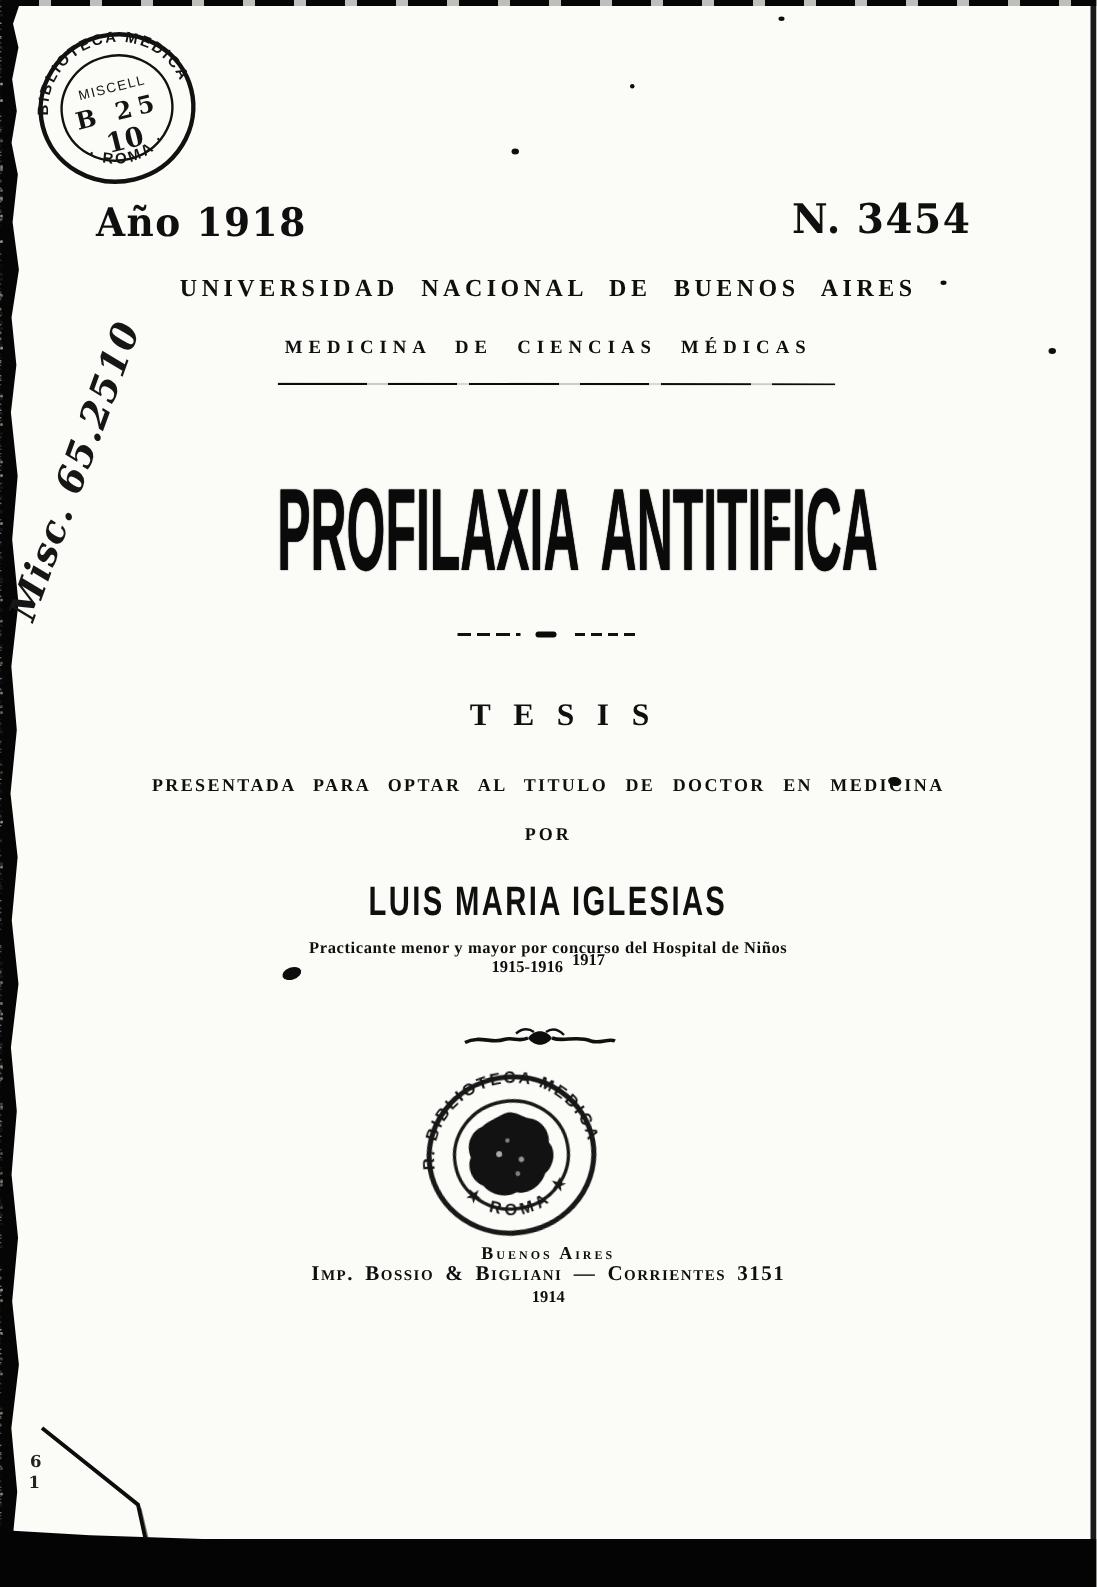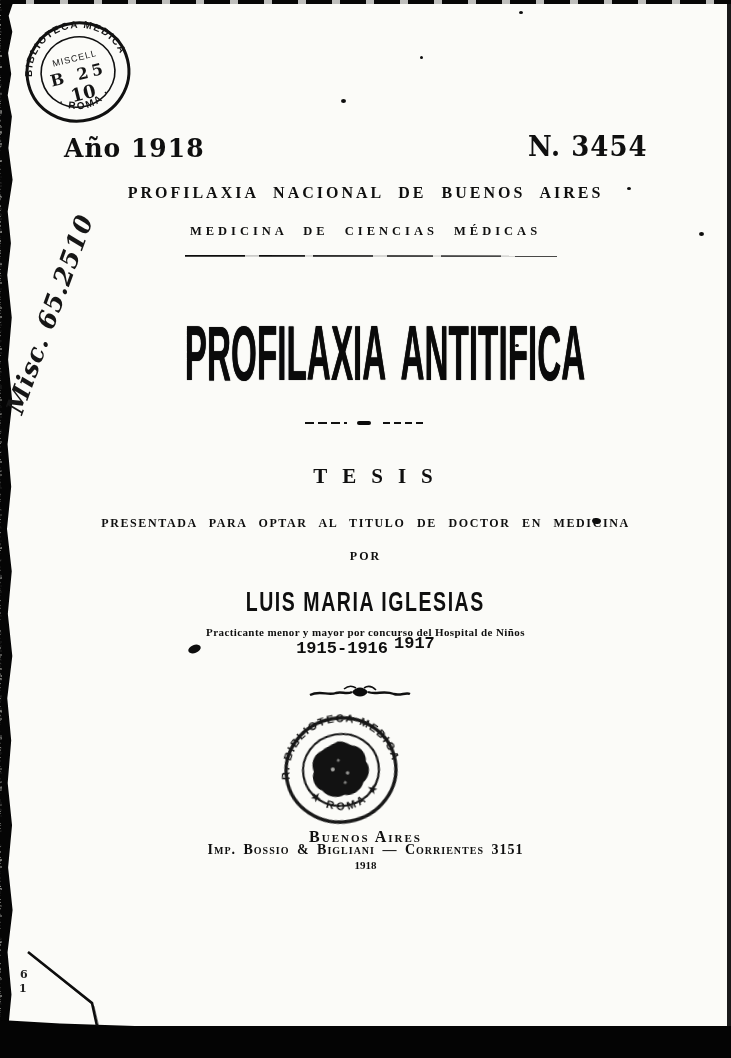--- a/index.html
+++ b/index.html
@@ -38,31 +38,31 @@
   .title-divider .d1{left:0;width:42px;background:repeating-linear-gradient(90deg,#111 0 9px,transparent 9px 13px);}
   .title-divider .d2{right:0;width:42px;background:repeating-linear-gradient(90deg,#111 0 7px,transparent 7px 11px);}
   .title-divider .knot{position:absolute;left:52px;top:0;width:14px;height:4px;background:#0a0a0a;border-radius:2px;}
   
   .tesis{top:464px;font-family:"Liberation Serif",serif;font-weight:bold;font-size:21px;letter-spacing:15px;padding-left:15px;}
   .presentada{top:516px;font-family:"Liberation Serif",serif;font-weight:bold;font-size:12px;letter-spacing:1.6px;word-spacing:7px;}
   .por{top:549px;font-family:"Liberation Serif",serif;font-weight:bold;font-size:12px;letter-spacing:2px;}
   .author{top:586px;}
   .author span{display:inline-block;font-family:"Liberation Sans",sans-serif;font-weight:600;font-size:25px;letter-spacing:2px;transform:scale(.78,1.1);transform-origin:top center;}
   .author-note{top:626px;font-family:"Liberation Serif",serif;font-weight:bold;font-size:11px;letter-spacing:.4px;}
-  .author-years{top:639px;font-family:Liberation Mono, monospace;font-weight:bold;font-size:17px;}
+  .author-years{top:639px;font-family:Liberation Serif, serif;font-weight:bold;font-size:11px;}
   .author-years .super{position:relative;top:-5px;margin-left:6px;}
   
   .flourish{left:308px;top:682px;width:104px;height:22px;}
   
   .stamp-top{left:12px;top:12px;width:132px;height:120px;transform:rotate(-14deg);}
   .stamp-top svg text{fill:#141414;}
   .stamp-bottom{left:277px;top:710px;width:128px;height:120px;transform:rotate(-10deg);filter:blur(.4px) contrast(1.05);}
   .stamp-bottom svg text{fill:#1b1b1b;}
   
-  .imprint-city{top:828px;font-family:"Liberation Serif",serif;font-weight:bold;font-size:16px;font-variant:small-caps;letter-spacing:2px;}
+  .imprint-city{top:828px;font-family:"Liberation Serif",serif;font-weight:bold;font-size:12px;font-variant:small-caps;letter-spacing:2px;}
   .imprint-printer{top:842px;font-family:"Liberation Serif",serif;font-weight:bold;font-size:14px;font-variant:small-caps;letter-spacing:1px;word-spacing:3px;}
   .imprint-year{top:859px;font-family:"Liberation Serif",serif;font-weight:bold;font-size:11px;}
   
   .handwriting{left:14px;top:398px;transform:rotate(-70deg);transform-origin:0 50%;
     font-family:"DejaVu Serif",serif;font-style:italic;font-weight:600;font-size:25px;letter-spacing:1px;color:#161616;white-space:nowrap;}
   
   .crease{left:0;top:940px;width:140px;height:95px;}
   .corner-mark{font-family:"DejaVu Serif",serif;font-size:11px;font-weight:bold;color:#222;}
   .mark1{left:20px;top:968px;}
   .mark2{left:19px;top:982px;}
@@ -94,21 +94,21 @@
     </text>
     <text x="66" y="49" text-anchor="middle" font-family="Liberation Sans, sans-serif" font-size="9" letter-spacing="1">MISCELL</text>
     <text x="66" y="68" text-anchor="middle" font-family="DejaVu Serif, serif" font-size="16" font-weight="bold" letter-spacing="4">B 25</text>
     <text x="66" y="88" text-anchor="middle" font-family="DejaVu Serif, serif" font-size="18" font-weight="bold">10</text>
   </svg>
 </div>
 
 <div class="abs year">Año 1918</div>
 <div class="abs number">N. 3454</div>
 
-<div class="abs centerline university">PROFILAXIA NACIONAL DE BUENOS AIRES</div>
+<div class="abs centerline university">UNIVERSIDAD NACIONAL DE BUENOS AIRES</div>
 <div class="abs centerline faculty">MEDICINA DE CIENCIAS MÉDICAS</div>
 <div class="abs head-rule"></div>
 
 <div class="abs centerline main-title">
   <span>PROFILAXIA ANTITIFICA</span>
 </div>
 <div class="abs title-divider">
   <span class="d1"></span>
     <span class="knot"></span>
     <span class="d2"></span>
@@ -151,21 +151,21 @@
     <path fill="#171717" d="M64,32 C70,30 75,36 80,38 C87,40 92,48 90,56 C94,62 91,72 84,76 C80,84 70,88 63,85 C55,88 46,84 42,77 C35,73 33,63 37,57 C35,48 40,40 48,38 C53,35 58,34 64,32 Z"></path>
     <circle cx="56" cy="58" r="2" fill="#e8e8e4" opacity=".7"></circle>
     <circle cx="70" cy="64" r="1.8" fill="#e8e8e4" opacity=".6"></circle>
     <circle cx="63" cy="50" r="1.5" fill="#e8e8e4" opacity=".5"></circle>
     <circle cx="66" cy="73" r="1.6" fill="#e8e8e4" opacity=".5"></circle>
   </svg>
 </div>
 
 <div class="abs centerline imprint-city">Buenos Aires</div>
 <div class="abs centerline imprint-printer">Imp. Bossio &amp; Bigliani — Corrientes 3151</div>
-<div class="abs centerline imprint-year">1918</div>
+<div class="abs centerline imprint-year">1914</div>
 
 <div class="abs handwriting">Misc. 65.2510</div>
 
 <svg class="abs crease" width="140" height="95" viewBox="0 0 140 95">
   <path d="M28,12 L92,63 L97,86" fill="none" stroke="#0d0d0d" stroke-width="2.6"></path>
   <path d="M31,15 L94,66 L99,87" fill="none" stroke="#0d0d0d" stroke-width="1" opacity=".5"></path>
 </svg>
 <div class="abs corner-mark mark1">6</div>
 <div class="abs corner-mark mark2">1</div>
 

